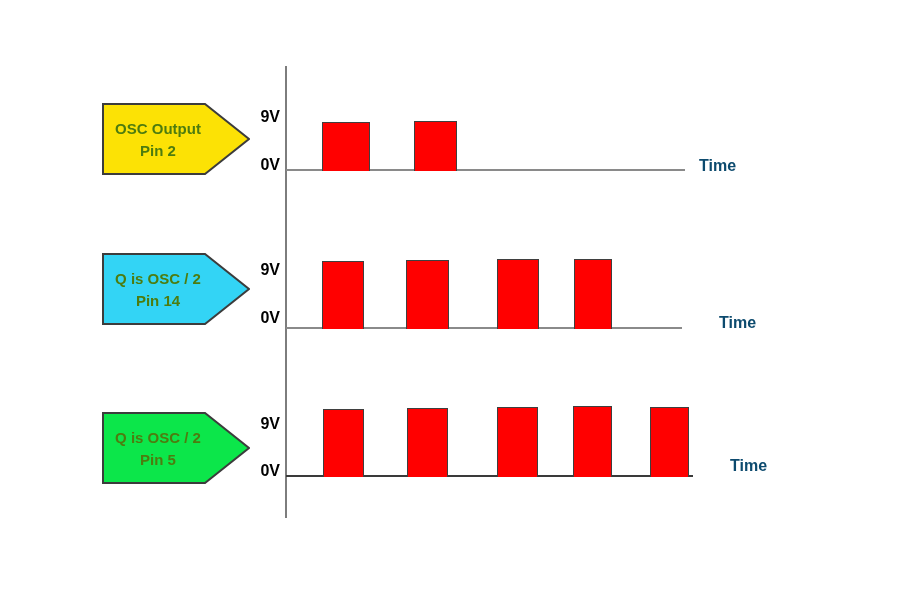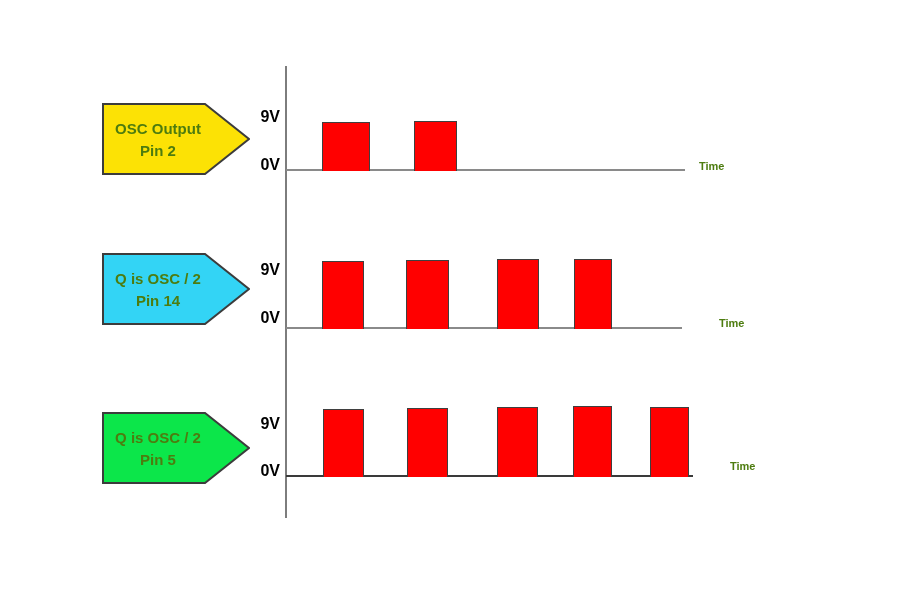--- a/index.html
+++ b/index.html
@@ -17,21 +17,21 @@
     display:flex;flex-direction:column;justify-content:center;align-items:center;
     gap:7px;font-weight:700;font-size:15px;color:#4d7c0f;text-align:center;line-height:1;
   }
   .vl{
     position:absolute;left:210px;width:70px;text-align:right;
     transform:translateY(-50%);font-weight:700;font-size:16px;color:#000000;line-height:1;
   }
   .baseline{position:absolute;height:2px;z-index:1;}
   .time-label{
     position:absolute;transform:translateY(-50%);
-    font-weight:700;font-size:11px;color:#4d7c0f;line-height:1;z-index:1;
+    font-weight:700;font-size:16px;color:#0c4a6e;line-height:1;z-index:1;
   }
   .pulse{
     position:absolute;z-index:2;box-sizing:border-box;
     border:1.5px solid #3f3f3f;border-bottom:none;
   }
 </style>
 </head>
 <body>
 
 <div class="canvas">

